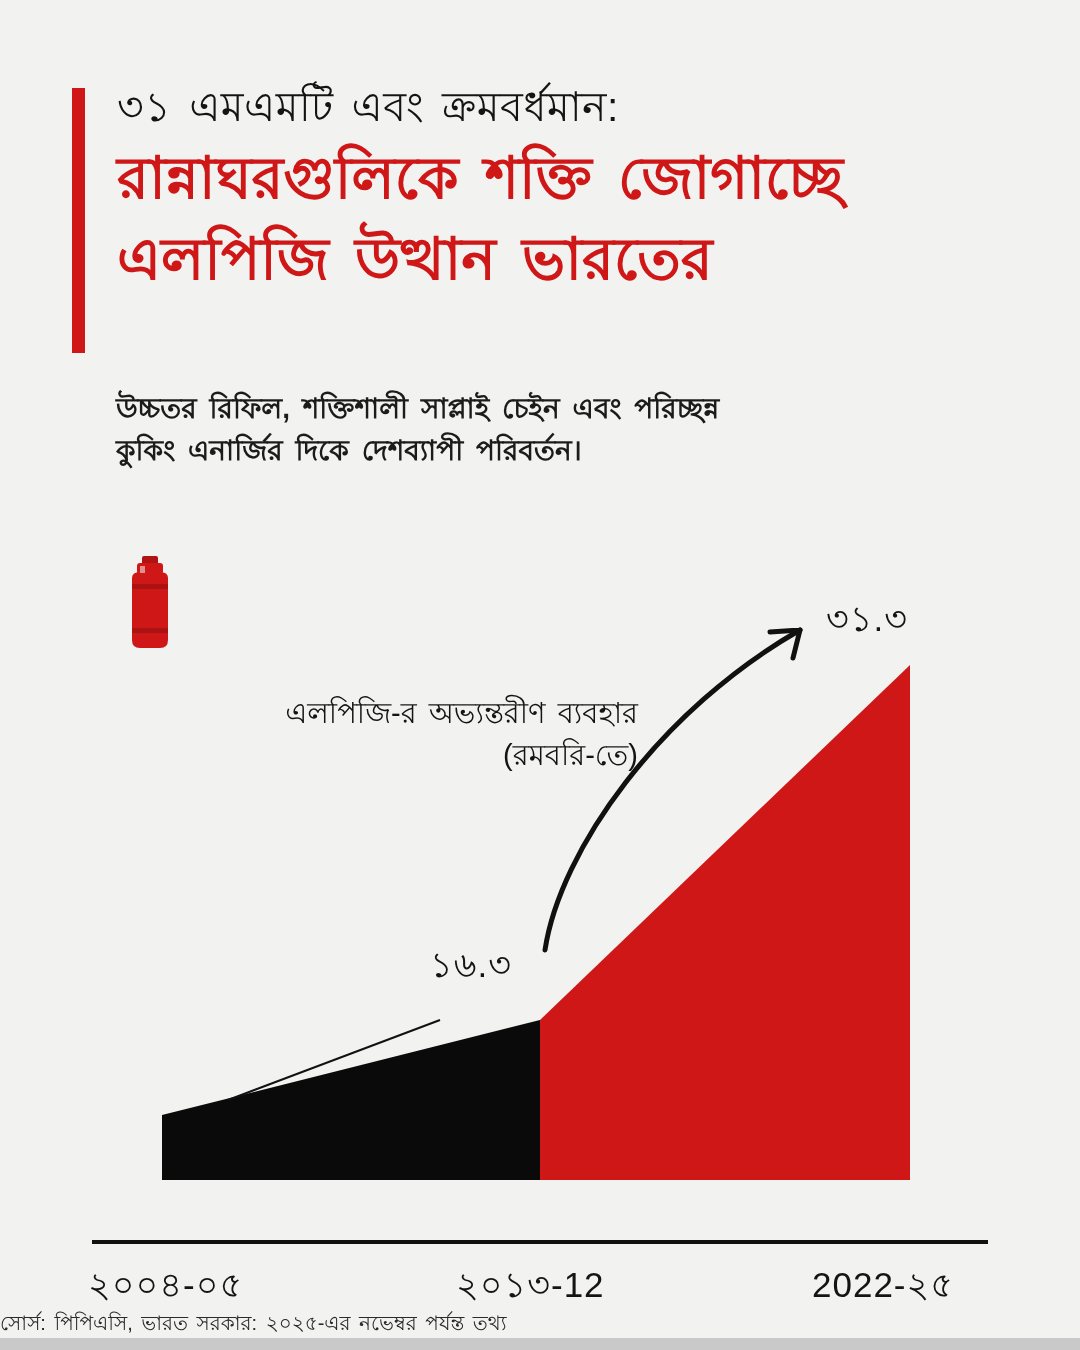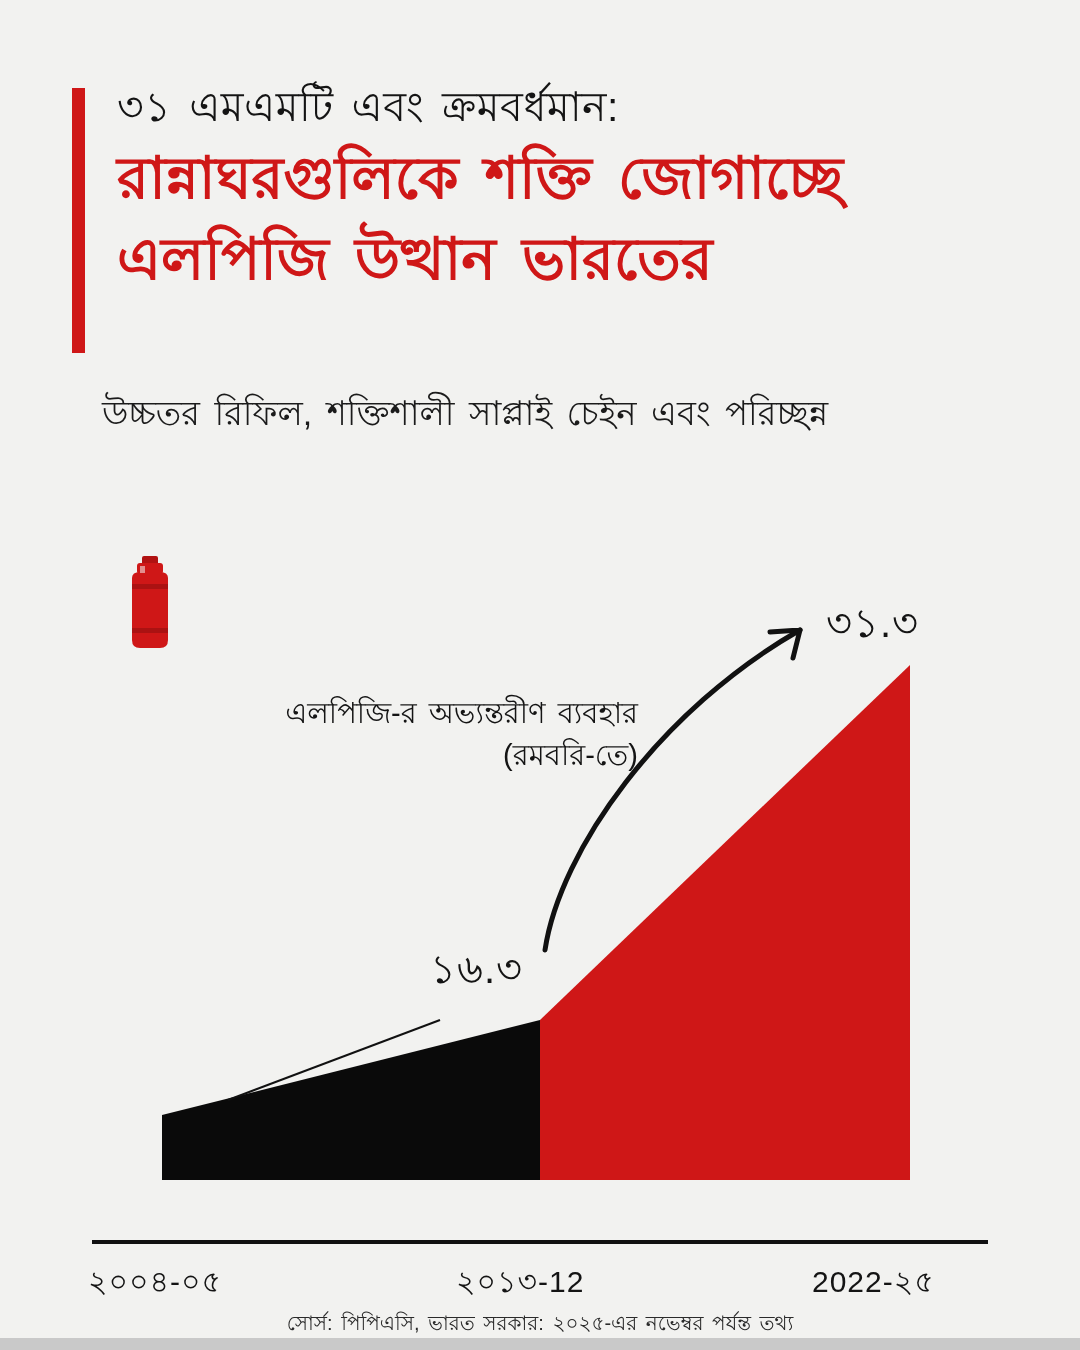--- a/index.html
+++ b/index.html
@@ -49,27 +49,28 @@
   .headline {
     font-size: 58px;
     line-height: 1.22;
     color: #cf1717;
     font-weight: 700;
     margin-top: 10px;
     word-spacing: 10px;
   }
   .subhead {
     position: absolute;
-    left: 102px;
+    left: 116px;
     top: 388px;
     width: 880px;
-    font-size: 34px;
+    font-size: 28px;
     line-height: 1.5;
     color: #1b1b1b;
     word-spacing: 5px;
+    font-weight: bold;
   }
   
   .cyl-icon {
     position: absolute;
     left: 122px;
     top: 556px;
     width: 56px;
     height: 96px;
   }
   
@@ -90,53 +91,52 @@
     left: 0;
     top: 520px;
     width: 1080px;
     height: 730px;
   }
   .chart-svg {
     display: block;
   }
   .val-label {
     position: absolute;
-    font-size: 40px;
+    font-size: 35px;
     color: #141414;
     letter-spacing: 1px;
   }
   .val-2004 { left: 112px; top: 1092px; }
   .val-2013 { left: 430px; top: 938px; text-align: center; }
   .val-2024 { left: 826px; top: 592px; }
 
   .axis-line {
     position: absolute;
     left: 92px;
     top: 1240px;
     width: 896px;
     height: 4px;
     background: #111;
   }
   .tick {
     position: absolute;
-    font-size: 30px;
+    font-size: 35px;
     color: #141414;
     letter-spacing: 1px;
     top: 1258px;
   }
   .tick-1 { left: 88px; }
   .tick-2 { left: 456px; }
   .tick-3 { left: 812px; }
 
   .source {
     position: absolute;
     left: 0;
     top: 1308px;
     width: 1080px;
-    text-align: center;
     font-size: 20px;
     color: #2a2a2a;
     word-spacing: 3px;
   }
   .bottom-strip {
     position: absolute;
     left: 0;
     top: 1338px;
     width: 1080px;
     height: 12px;
@@ -152,20 +152,21 @@
     <div class="accent-bar"></div>
     <div class="headline-block">
       <div class="eyebrow">৩১ এমএমটি এবং ক্রমবর্ধমান:</div>
       <div class="headline">রান্নাঘরগুলিকে শক্তি জোগাচ্ছে</div>
       <div class="headline">এলপিজি উত্থান ভারতের</div>
     </div>
   </div>
 
   <div class="subhead">
     <div>উচ্চতর রিফিল, শক্তিশালী সাপ্লাই চেইন এবং পরিচ্ছন্ন</div>
+    <div>কুকিং এনার্জির দিকে দেশব্যাপী পরিবর্তন।</div>
   </div>
 
   <div class="cyl-icon">
     <svg width="56" height="96" viewBox="0 0 56 96" xmlns="http://www.w3.org/2000/svg">
       <rect x="20" y="0" width="16" height="9" rx="2" fill="#b11212"></rect>
       <rect x="15" y="7" width="26" height="11" rx="3" fill="#cf1717"></rect>
       <path d="M10 22 q0 -6 8 -6 h20 q8 0 8 6 v62 q0 8 -8 8 h-20 q-8 0 -8 -8 z" fill="#cf1717"></path>
       <rect x="10" y="28" width="36" height="5" fill="#8e0f0f" opacity="0.55"></rect>
       <rect x="10" y="72" width="36" height="5" fill="#8e0f0f" opacity="0.55"></rect>
       <rect x="18" y="10" width="5" height="7" fill="#f2f2f0" opacity="0.55"></rect>

